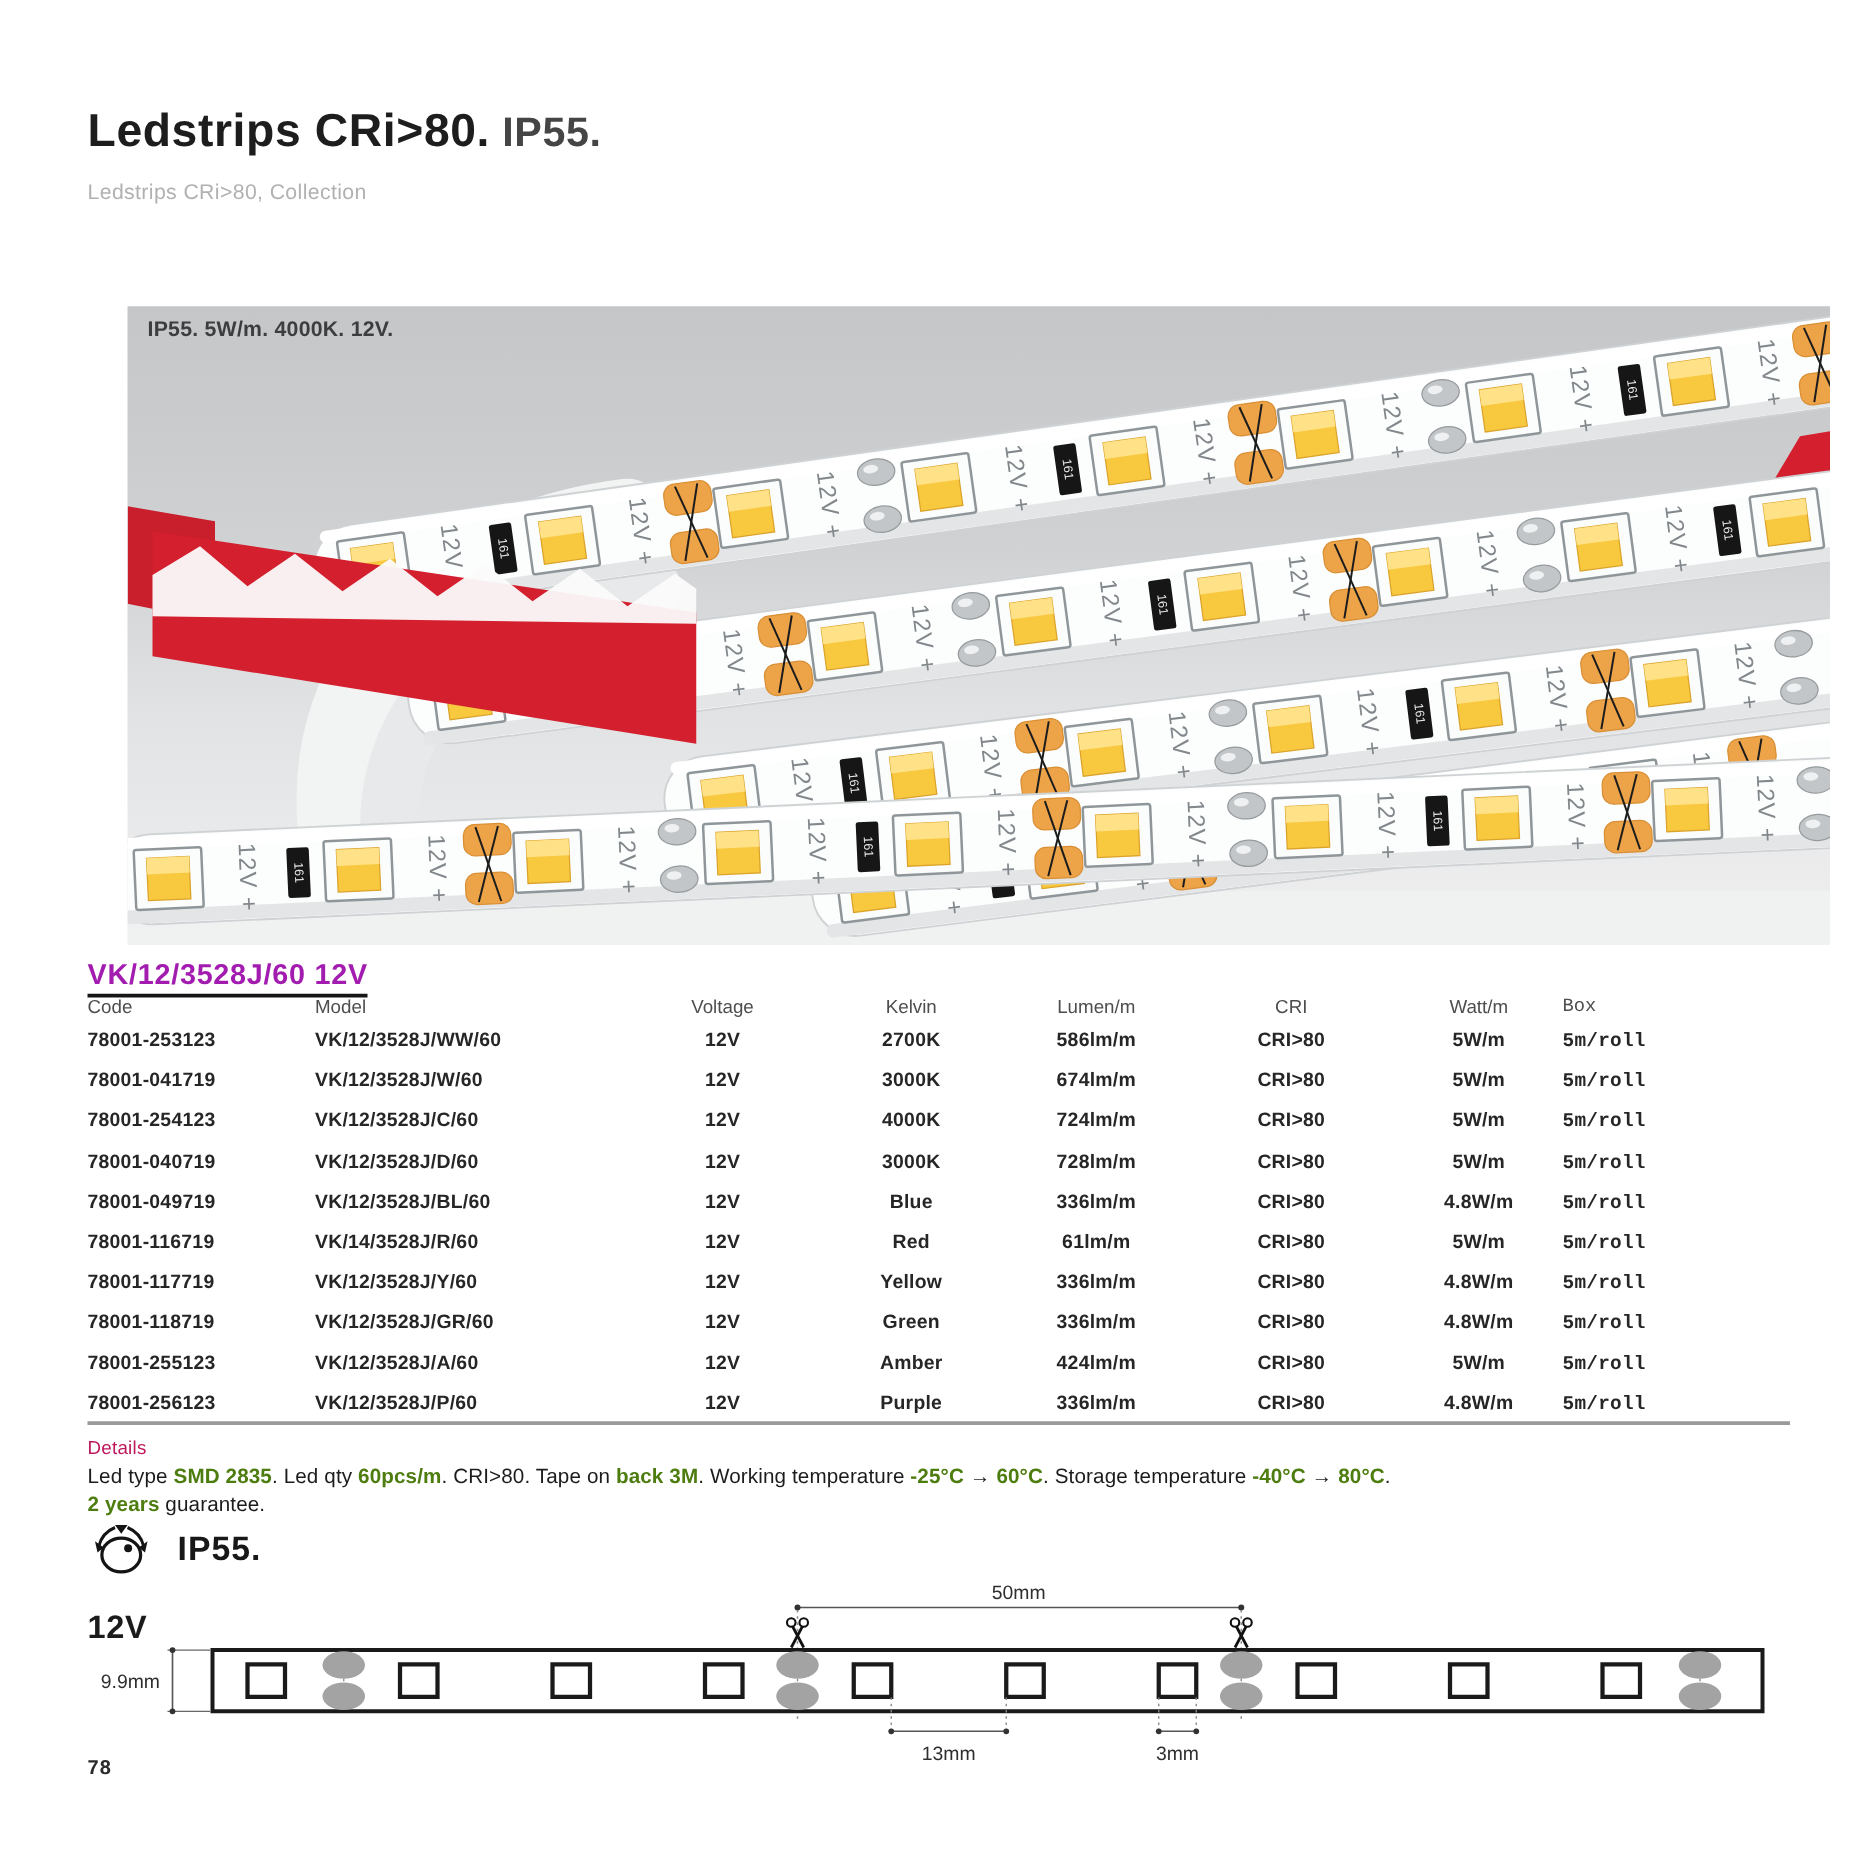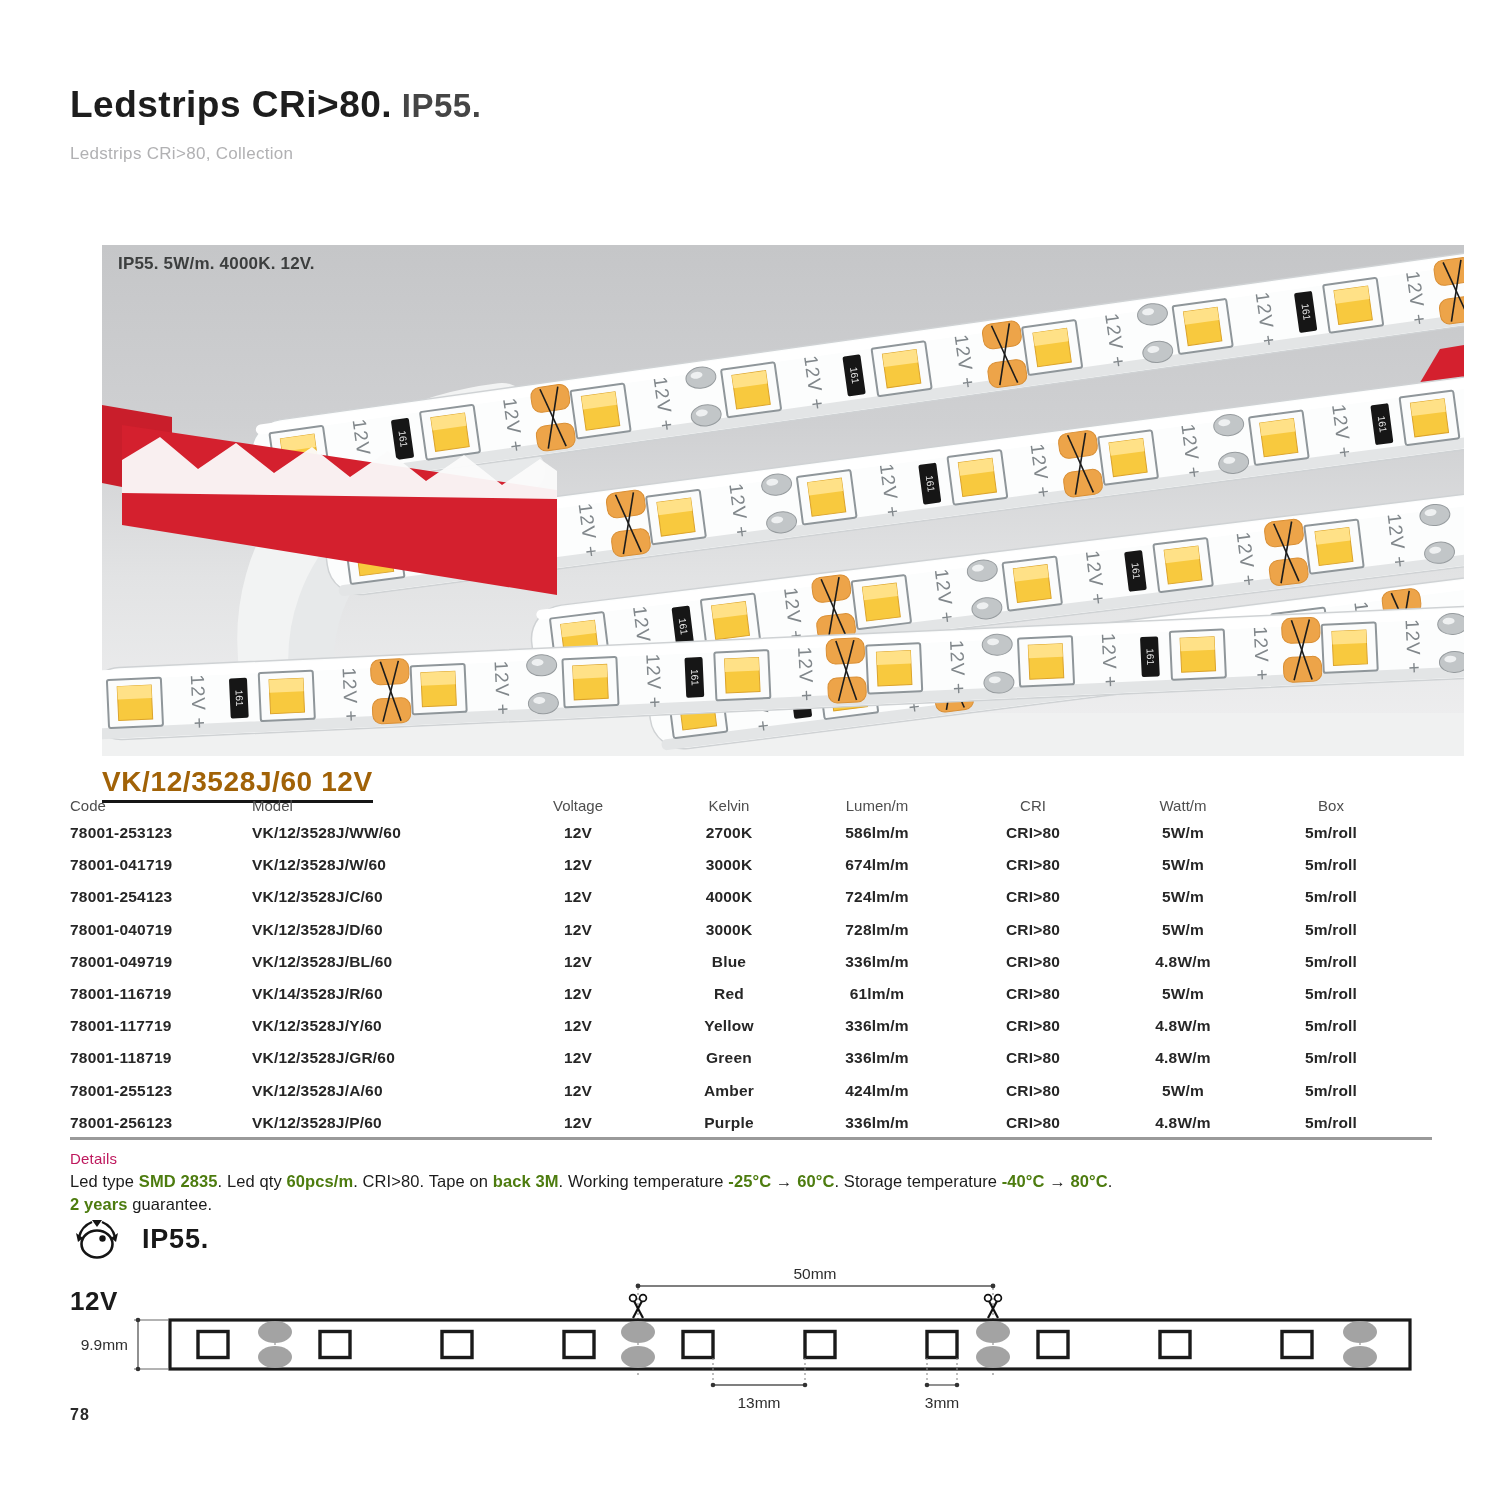--- a/index.html
+++ b/index.html
@@ -11,29 +11,29 @@
   .title .suffix{font-weight:600;color:#454545;font-size:33px;letter-spacing:.5px;}
   .subtitle{position:absolute;left:70px;top:144px;font-size:17px;color:#b1b1b3;letter-spacing:.3px;}
 
   
   .photo{position:absolute;left:70px;top:245px;width:1362px;height:511px;
          background:linear-gradient(180deg,#c5c6c8 0%,#cfd0d2 35%,#e2e3e4 65%,#f0f0f1 100%);overflow:hidden;margin-left:32px;}
   .photo .caption{position:absolute;left:16px;top:9px;font-size:17px;font-weight:bold;color:#3c3e3e;letter-spacing:.2px;z-index:5;}
   .photo svg{position:absolute;left:0;top:0;}
 
   
-  .section-heading{position:absolute;left:70px;top:766px;font-size:28px;font-weight:bold;color:#a16207;
-                   letter-spacing:.6px;border-bottom:3px solid #161616;padding-bottom:2px;margin-left:32px;}
+  .section-heading{position:absolute;left:70px;top:766px;font-size:23px;font-weight:bold;color:#a21caf;
+                   letter-spacing:.6px;border-bottom:3px solid #161616;padding-bottom:2px;}
 
   
   .spec-table{position:absolute;left:70px;top:797px;}
   table{border-collapse:collapse;table-layout:fixed;width:1342px;}
   th{font-weight:normal;color:#4e4e4e;font-size:15px;padding:0;height:20px;vertical-align:top;}
   td{font-weight:bold;color:#262626;font-size:15.5px;height:32.2px;letter-spacing:.2px;padding:0;vertical-align:middle;}
-  .c0,.c1{text-align:left;} .c2,.c3,.c4,.c5,.c6{text-align:center;} .c7{text-align:center;}
+  .c0,.c1{text-align:left;} .c2,.c3,.c4,.c5,.c6{text-align:center;} .c7{text-align:left;font-family:Liberation Mono, monospace;}
 
   .rule{position:absolute;left:70px;top:1137px;width:1362px;height:3px;background:#9a9a9a;}
 
   
   .details{position:absolute;left:70px;top:1150px;width:1362px;}
   .details .label{font-size:15px;color:#be185d;margin-bottom:3px;letter-spacing:.2px;}
   .details .text{font-size:16.5px;color:#1c1c1c;line-height:23px;letter-spacing:.1px;}
   .details b{font-weight:bold;color:#4d7c0f;}
 
   

